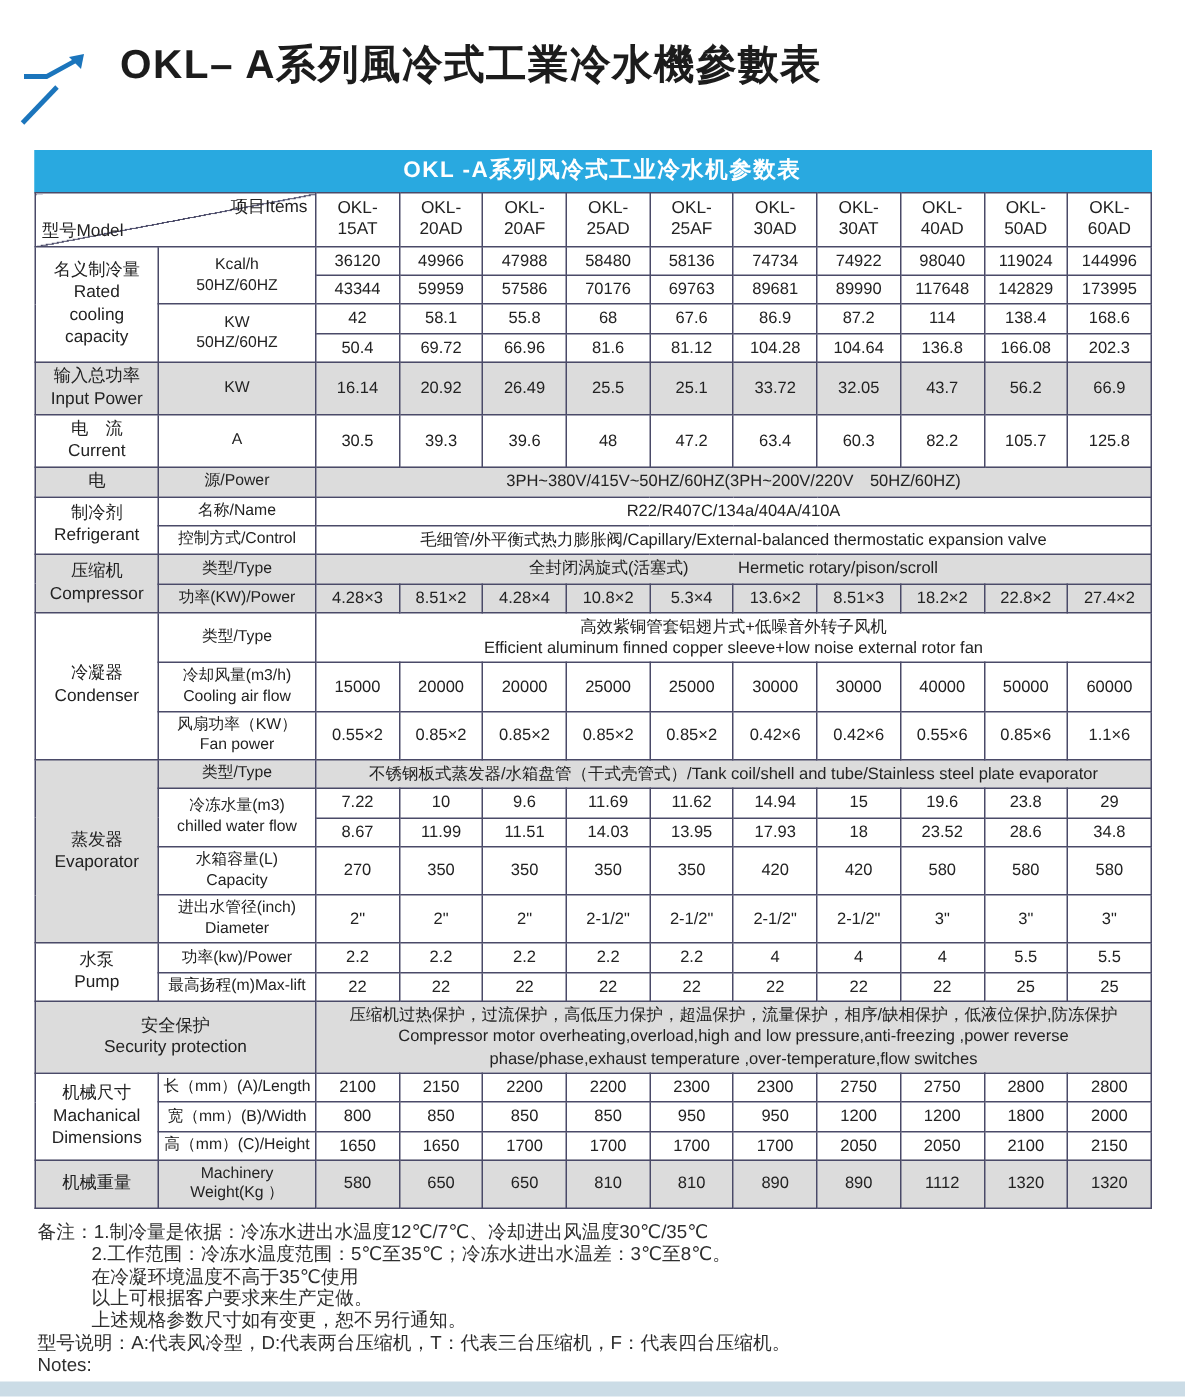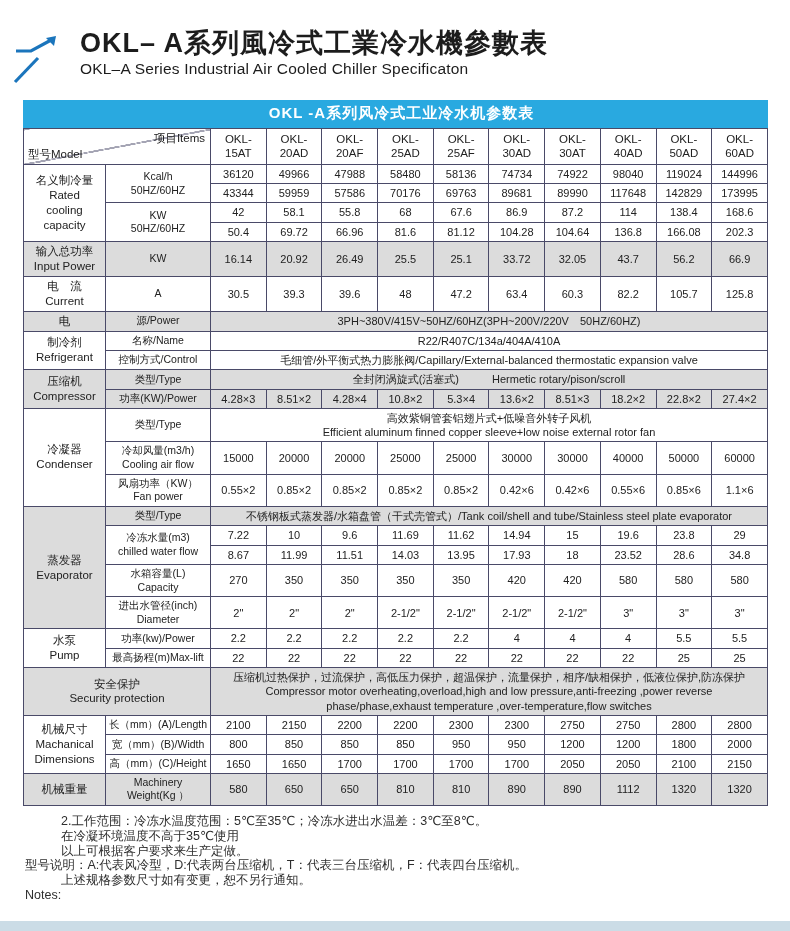--- a/index.html
+++ b/index.html
@@ -60,21 +60,20 @@
 <body>
 
 <div class="page-header">
   <svg class="logo" viewBox="0 0 50 52" aria-hidden="true">
     <path d="M4 17 L19 17 L41 5" fill="none" stroke="#1b75bc" stroke-width="3.2" stroke-linecap="butt"></path>
     <polygon points="44,2 34,4 42,12" fill="#1b75bc"></polygon>
     <path d="M3 48 L26 24" fill="none" stroke="#1b75bc" stroke-width="3.2"></path>
   </svg>
   <div class="titles">
     <h1 class="title-zh">OKL– A系列風冷式工業冷水機參數表</h1>
-    <div class="title-en">OKL–A Series Industrial Air Cooled Chiller Specificaton</div>
   </div>
 </div>
 
 <div class="tbl-wrap">
   <div class="tbl-title">OKL -A系列风冷式工业冷水机参数表</div>
   <table>
     <colgroup>
       <col style="width:82px">
         <col style="width:105px">
       <col>
@@ -386,21 +385,22 @@
           <td class="val">890</td>
           <td class="val">1112</td>
           <td class="val">1320</td>
           <td class="val">1320</td>
         </tr>
       </tbody>
   </table>
 </div>
 
 <div class="notes">
+    <div class="note-line lv0">备注：1.制冷量是依据：冷冻水进出水温度12℃/7℃、冷却进出风温度30℃/35℃</div>
     <div class="note-line lv1">2.工作范围：冷冻水温度范围：5℃至35℃；冷冻水进出水温差：3℃至8℃。</div>
     <div class="note-line lv1">在冷凝环境温度不高于35℃使用</div>
     <div class="note-line lv1">以上可根据客户要求来生产定做。</div>
+    <div class="note-line lv1">上述规格参数尺寸如有变更，恕不另行通知。</div>
     <div class="note-line lv0">型号说明：A:代表风冷型，D:代表两台压缩机，T：代表三台压缩机，F：代表四台压缩机。</div>
-    <div class="note-line lv1">上述规格参数尺寸如有变更，恕不另行通知。</div>
     <div class="note-line lv0">Notes:</div>
   </div>
 
 <div class="footer-bar"></div>
 
 </body></html>

